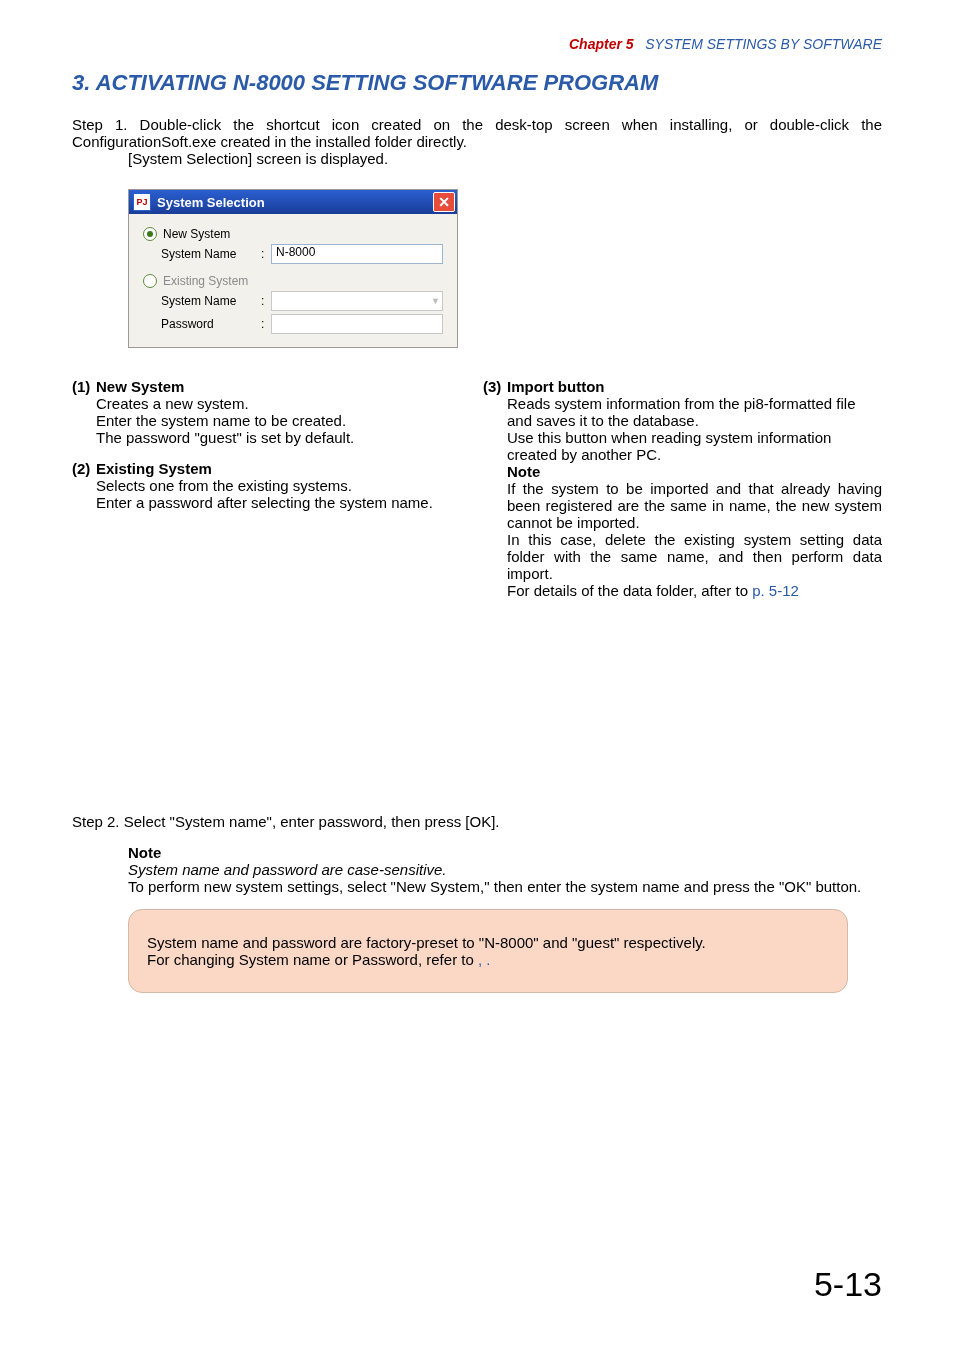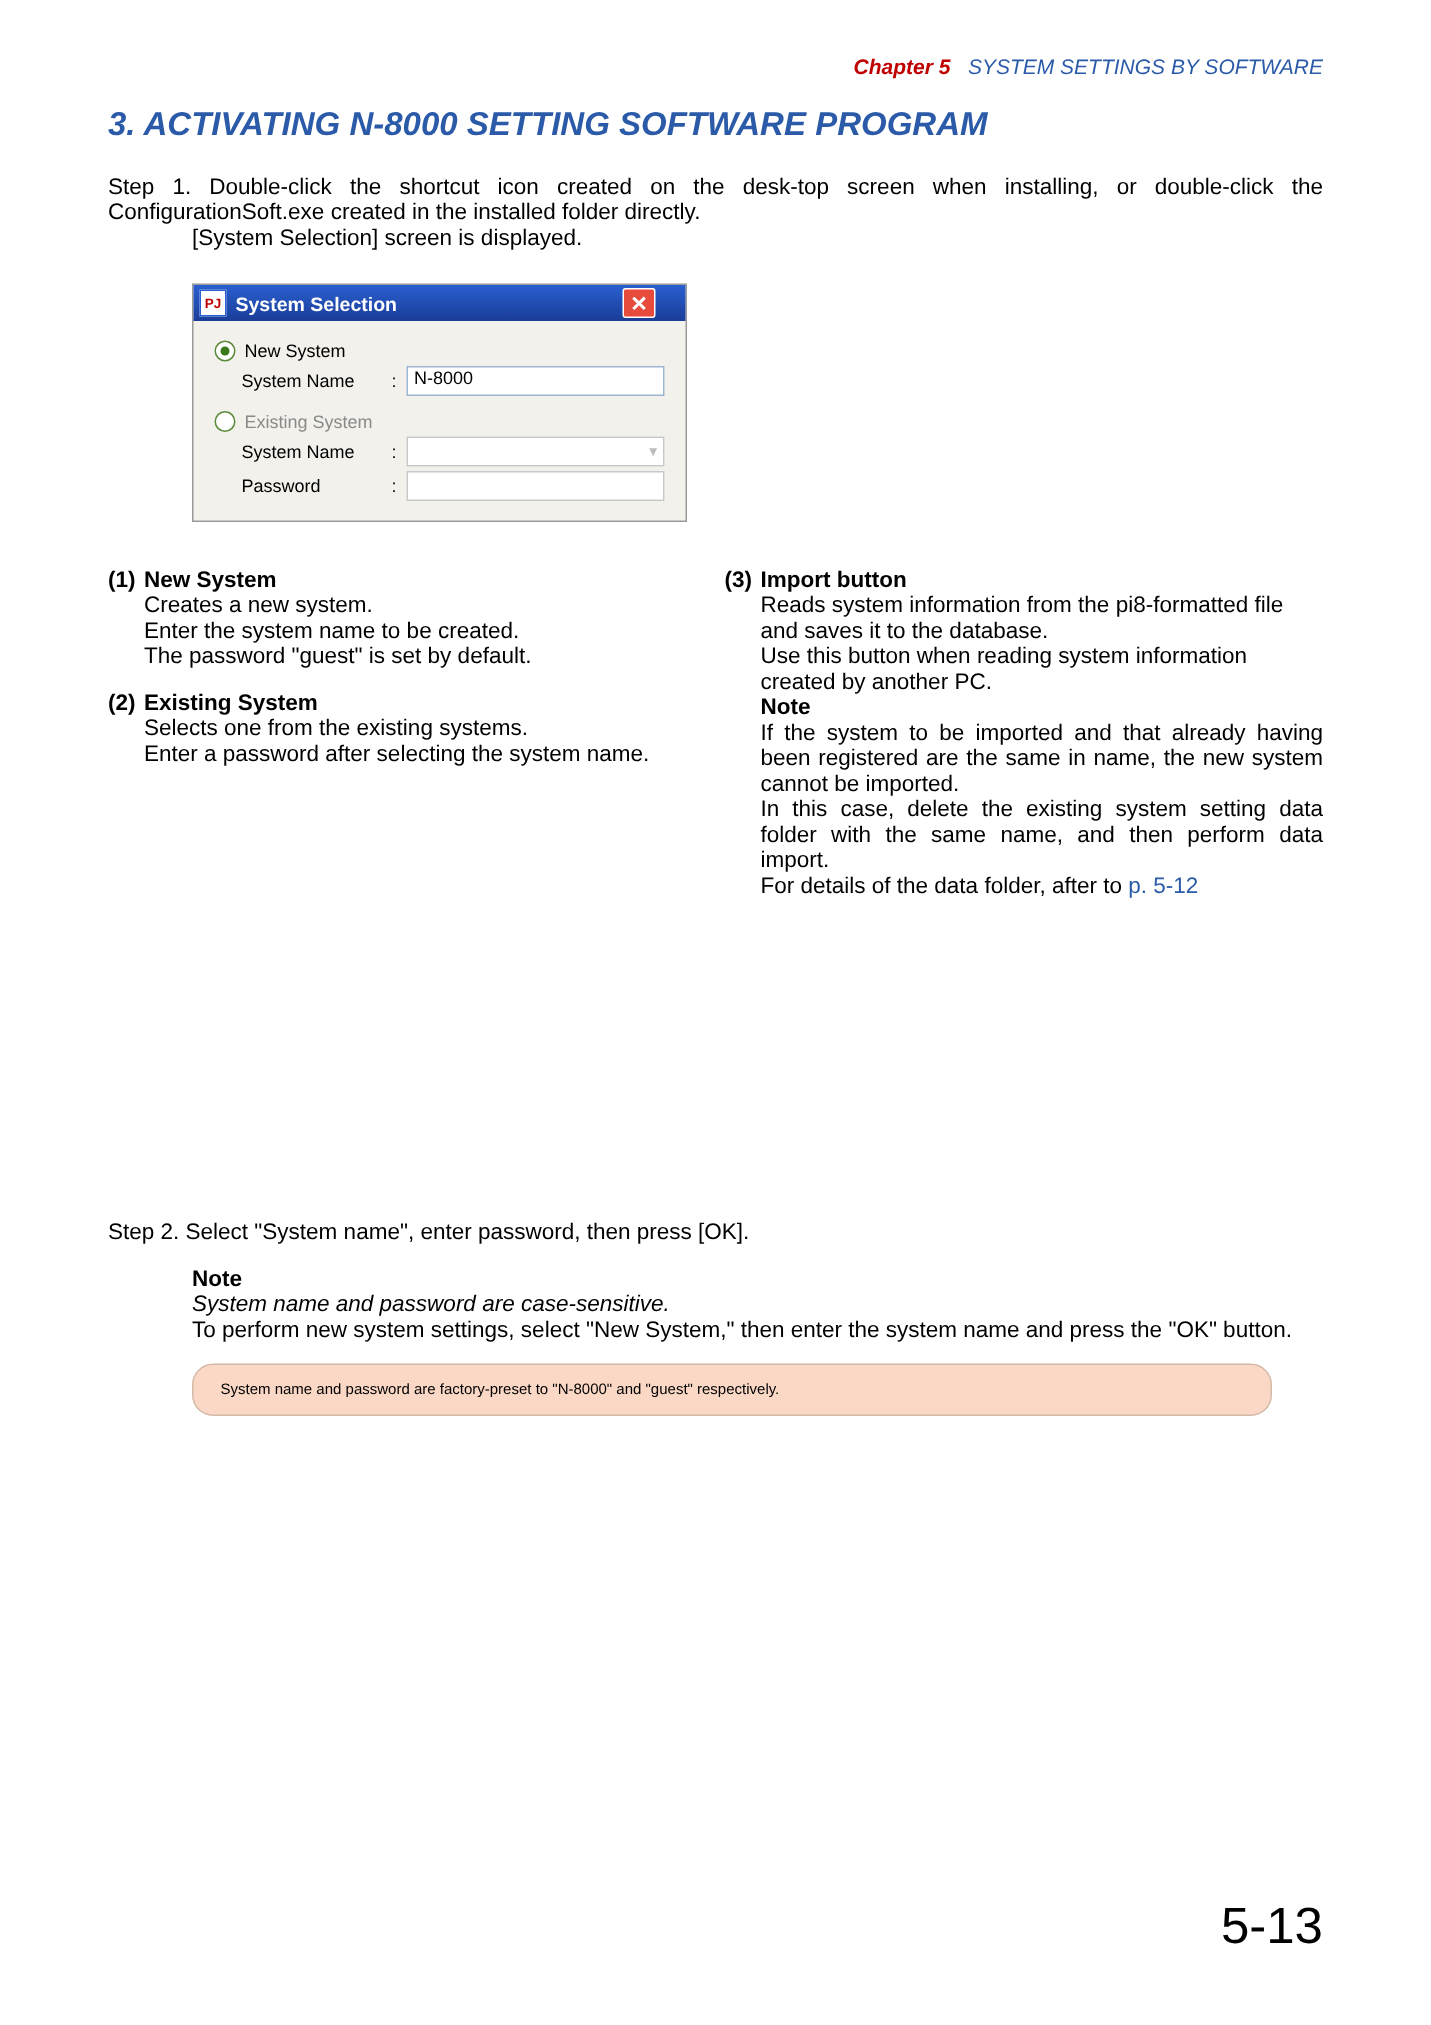--- a/index.html
+++ b/index.html
@@ -45,21 +45,21 @@
     margin: 22px 0 30px 56px;
     border: 1px solid #9a9a9a;
     background: #f2f1ec;
     font-family: Tahoma, Arial, sans-serif;
   }
   .dialog-title {
     display: flex;
     align-items: center;
     background: linear-gradient(#2a5fd0, #1a3d98);
     height: 24px;
-    padding: 0 20px 0 4px;
+    padding: 0 2px 0 4px;
   }
   .dialog-title .appicon {
     width: 16px; height: 16px; background: #fff; border: 1px solid #2a5fd0;
     display: inline-flex; align-items: center; justify-content: center;
     font-size: 9px; font-weight: bold; color: #c00000;
     font-family: Arial;
   }
   .dialog-title .t {
     color: #fff; font-size: 13px; font-weight: bold; margin-left: 6px;
     flex: 1;
@@ -107,22 +107,22 @@
   .note-word { font-weight: bold; }
   .link { color: #2a5aa8; }
 
   .step2 { margin-top: 200px; }
 
   .tip-box {
     margin: 14px 0 0 56px;
     background: #fbd8c6;
     border: 1px solid #d4b8a8;
     border-radius: 14px;
-    padding: 11px 18px;
-    font-size: 10px;
+    padding: 24px 18px;
+    font-size: 15px;
     width: 720px;
     box-sizing: border-box;
   }
 
   .page-number {
     position: absolute;
     right: 72px;
     bottom: 46px;
     font-size: 34px;
     font-family: Arial, sans-serif;
@@ -231,17 +231,20 @@
     </div>
     <div class="step-follow" style="margin-top:14px;">
       <div class="note-word">Note</div>
       <div><span style="font-style:italic;">System name and password are case-sensitive.</span></div>
       <div>To perform new system settings, select "New System," then enter the system name and press the "OK" button.</div>
     </div>
   </div>
 
   <div class="tip-box">
     <div>System name and password are factory-preset to "N-8000" and "guest" respectively.</div>
+    <div>
+      <span>For changing System name or Password, refer to </span><span class="link">, .</span>
+    </div>
   </div>
 
 </div>
 
 <div class="page-number">5-13</div>
 
 </body></html>

